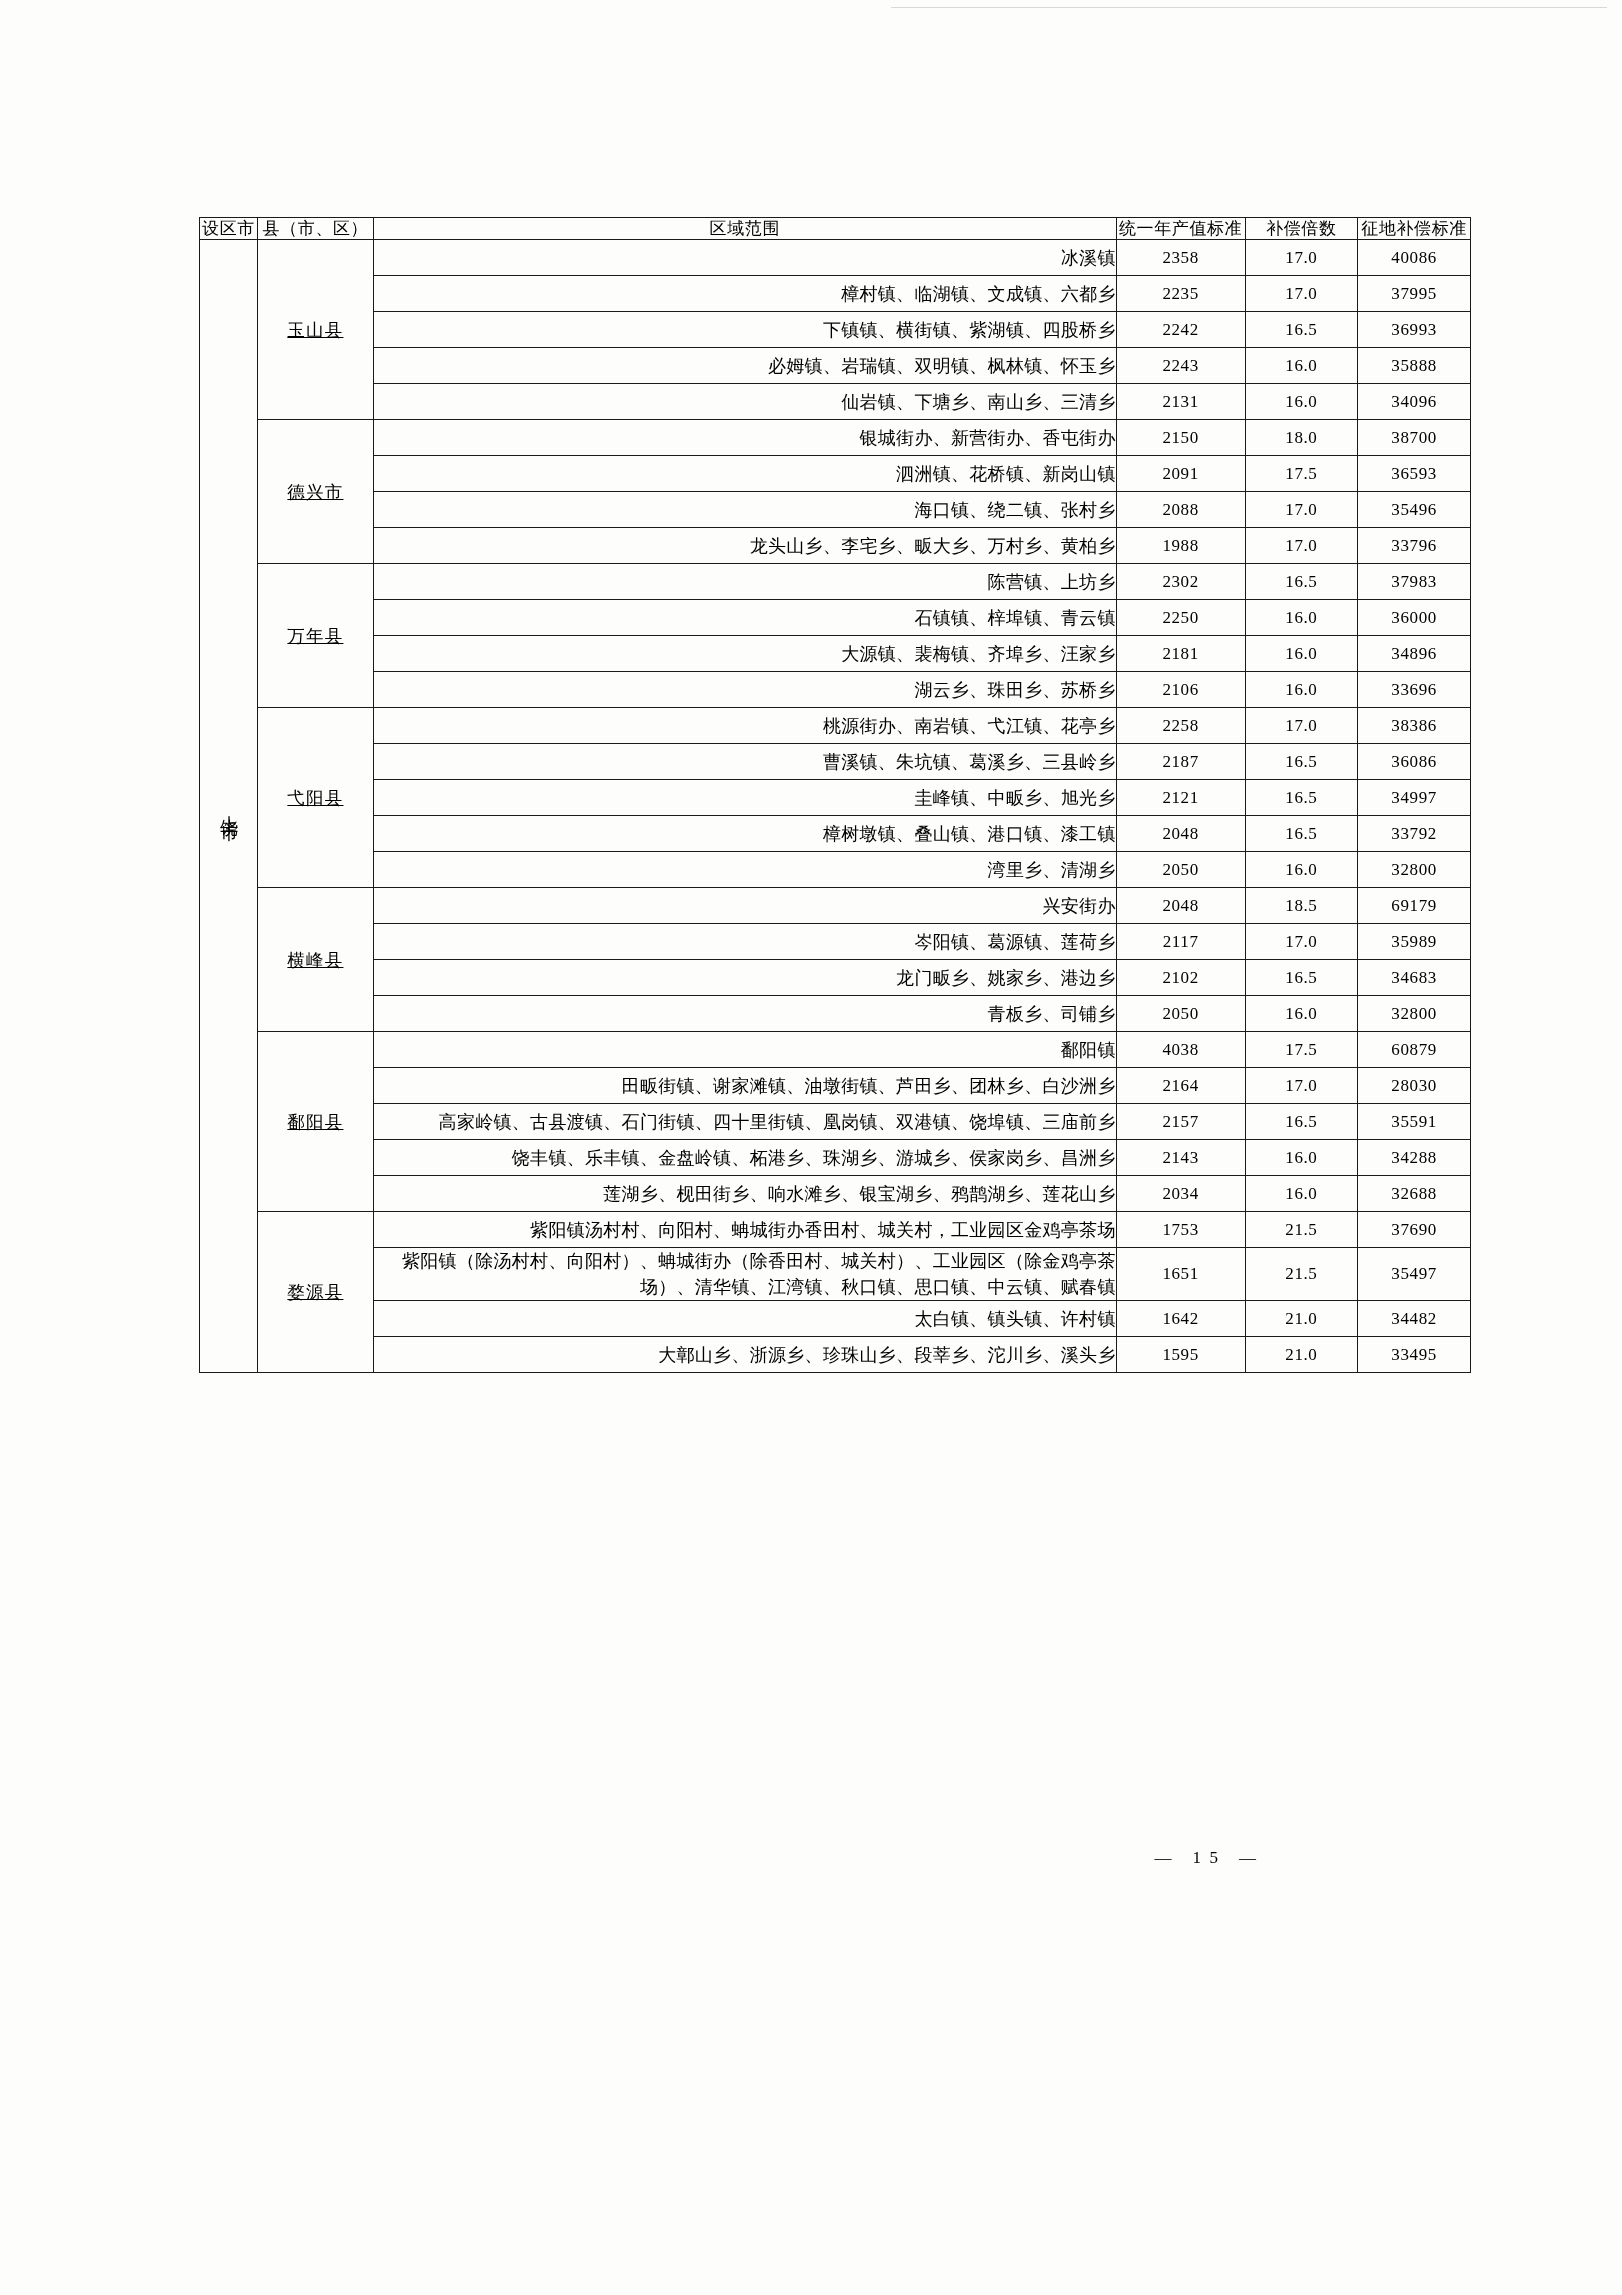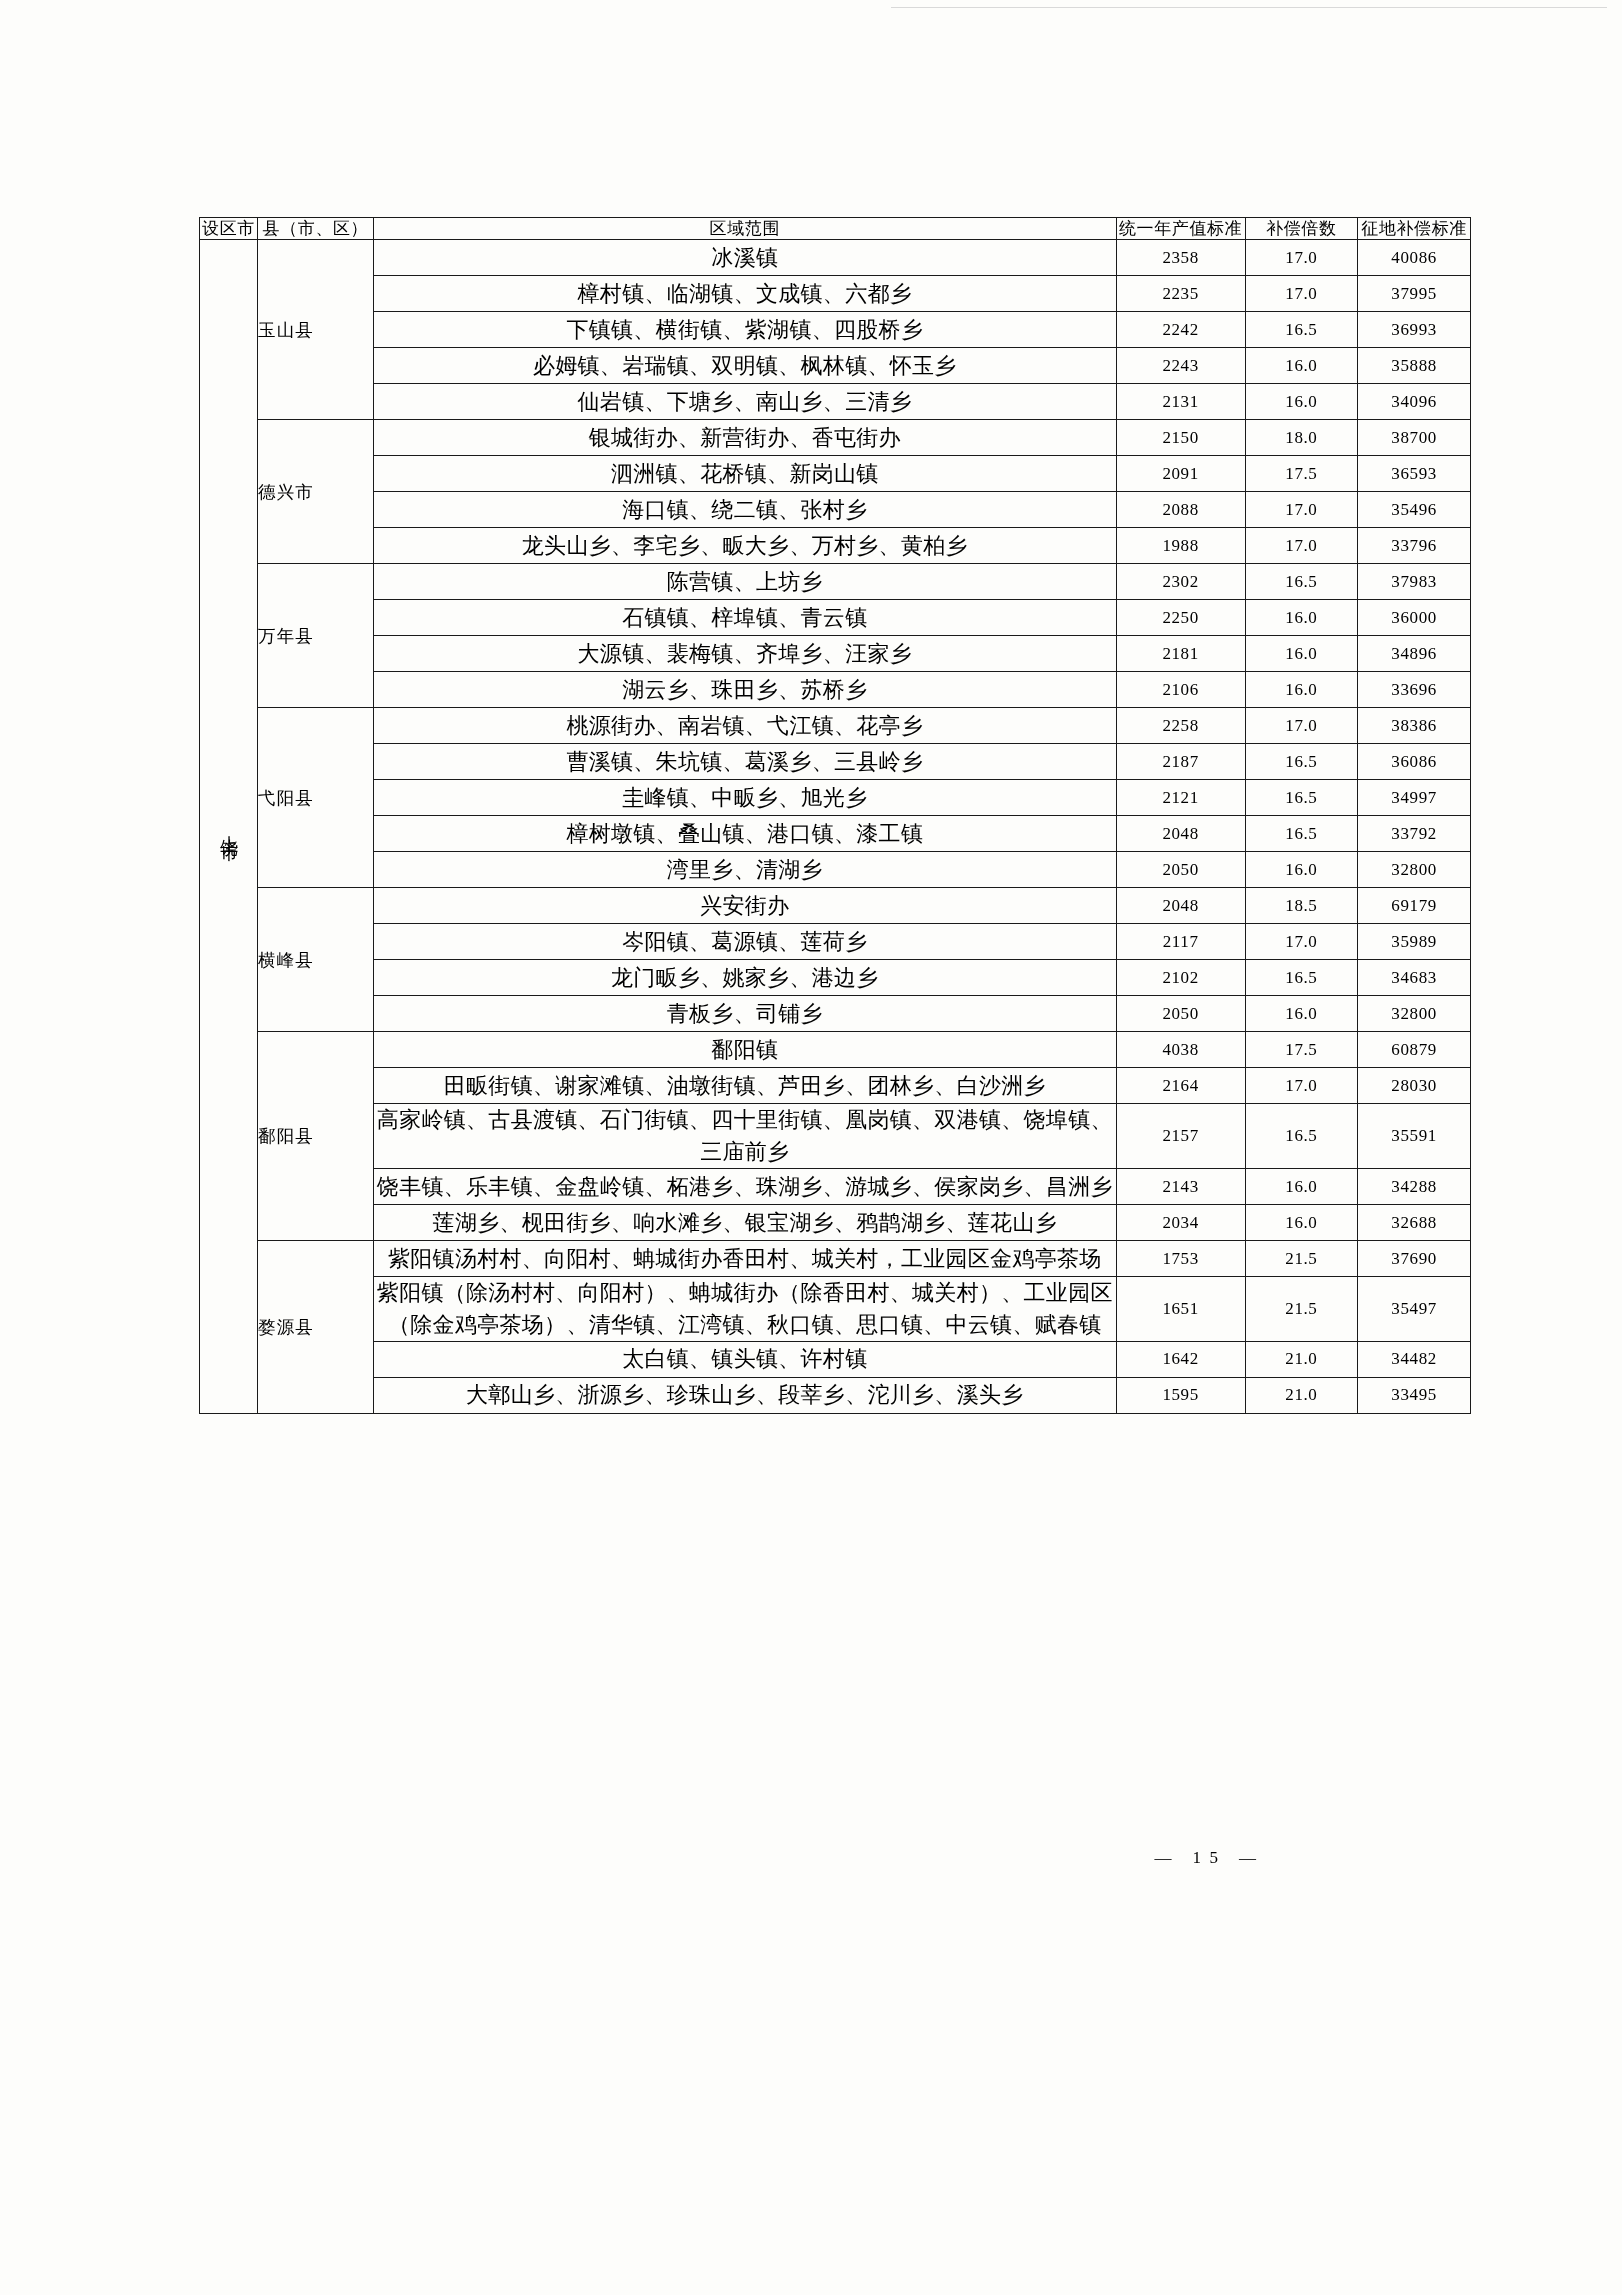--- a/index.html
+++ b/index.html
@@ -68,28 +68,29 @@
     line-height: 1.3;
     letter-spacing: 1.2px;
   }
   td.city .vert {
     writing-mode: vertical-rl;
     text-orientation: upright;
     display: inline-block;
     letter-spacing: 3.6px;
   }
   td.county {
-    text-align: left;
+    text-align: center;
     font-size: 17.5px;
     letter-spacing: 1.2px;
+    text-decoration: underline;
   }
   td.area {
-    text-align: center;
+    text-align: right;
     padding: 7.2px 10.8px 7.2px 13.2px;
-    font-size: 22px;
+    font-size: 18px;
     line-height: 1.45;
     letter-spacing: 0.3px;
   }
   td.num {
     text-align: center;
     font-size: 17px;
     font-family: "Liberation Serif", serif;
     letter-spacing: 0.6px;
   }
   .rowh td { height: 35px; }

